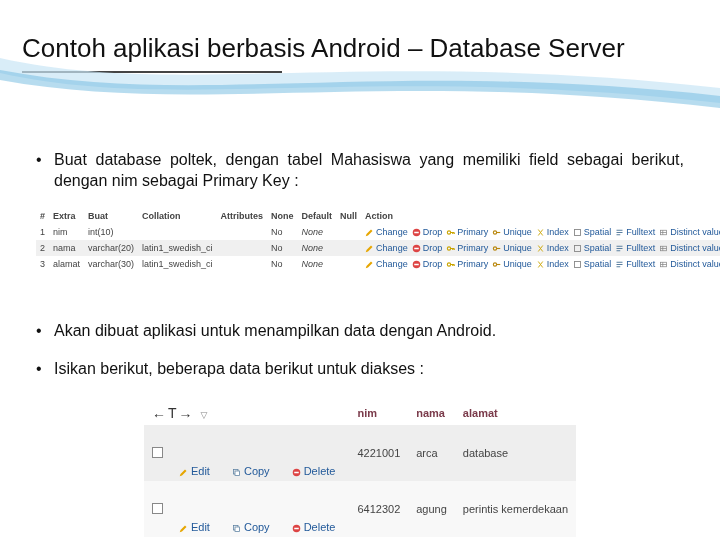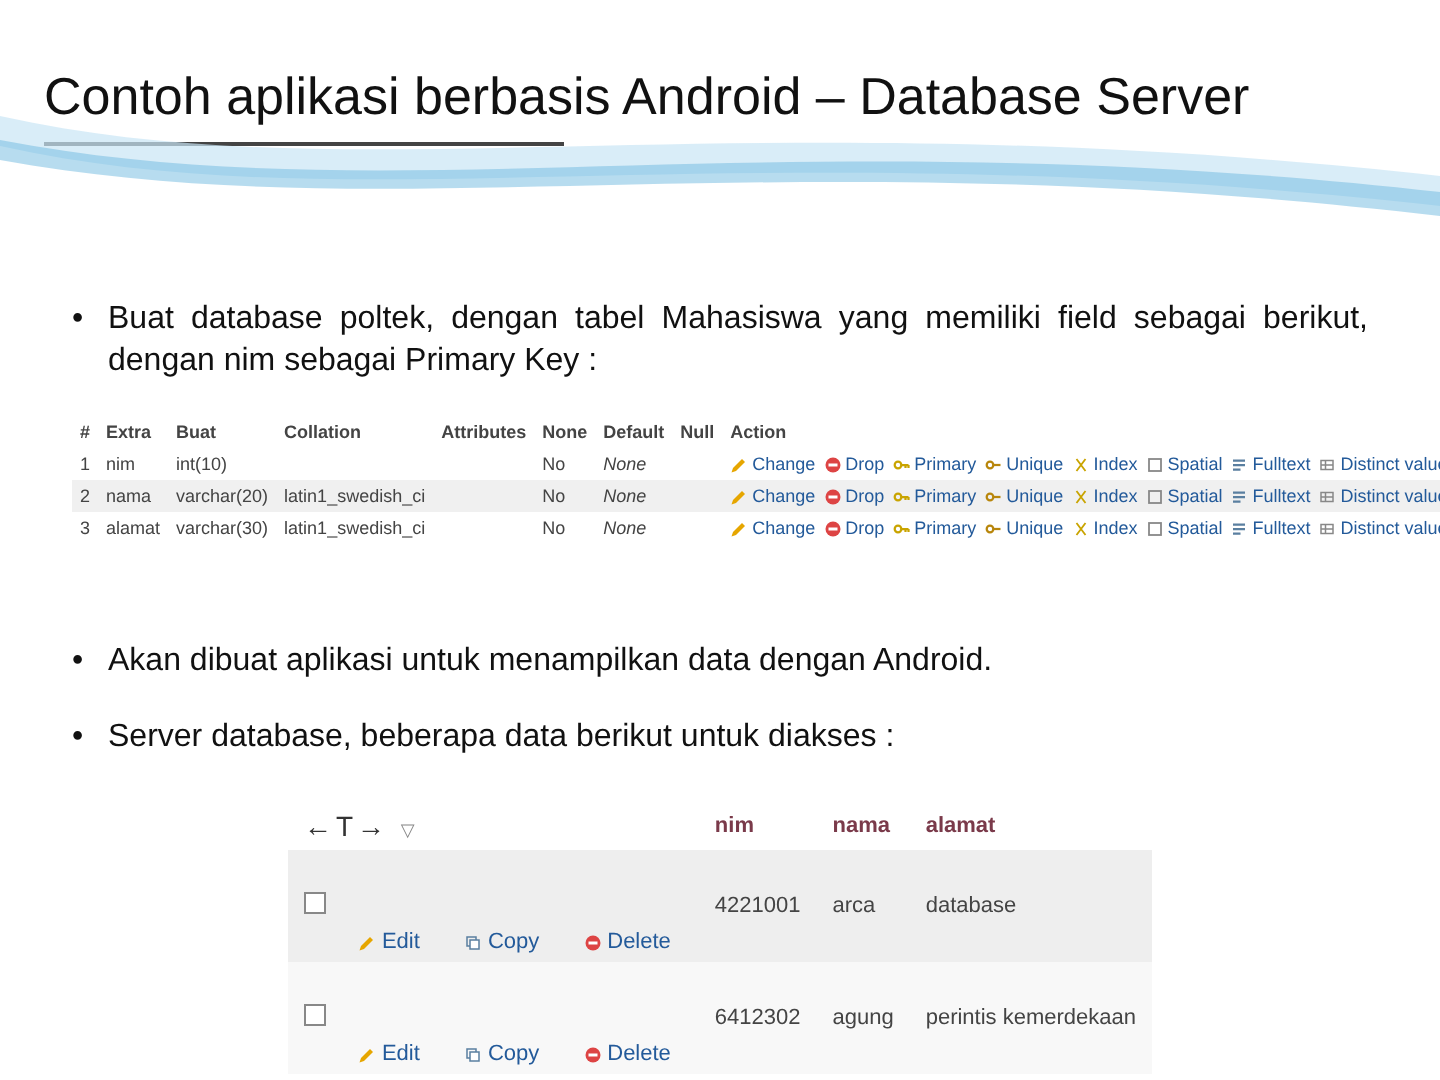--- a/index.html
+++ b/index.html
@@ -214,21 +214,21 @@
                 </svg></span>Fulltext</a><a><span><svg class="ico" viewBox="0 0 12 12">
                   <rect x="2" y="3" width="8" height="6" fill="none" stroke="#888"></rect>
                   <path d="M2 6h8M5 3v6" stroke="#888"></path>
                 </svg></span>Distinct values</a></td>
         </tr>
       </tbody>
   </table>
 
   <ul class="bullets">
     <li>Akan dibuat aplikasi untuk menampilkan data dengan Android.</li>
-    <li>Server database, beberapa data berikut untuk diakses :</li>
+    <li>Isikan berikut, beberapa data berikut untuk diakses :</li>
   </ul>
 
   <div class="data-wrap">
     <table class="data-table">
       <thead>
         <tr>
           <th class="ops" colspan="4">
             <span>←T→</span>
             <span class="sort-caret">▽</span>
           </th>

